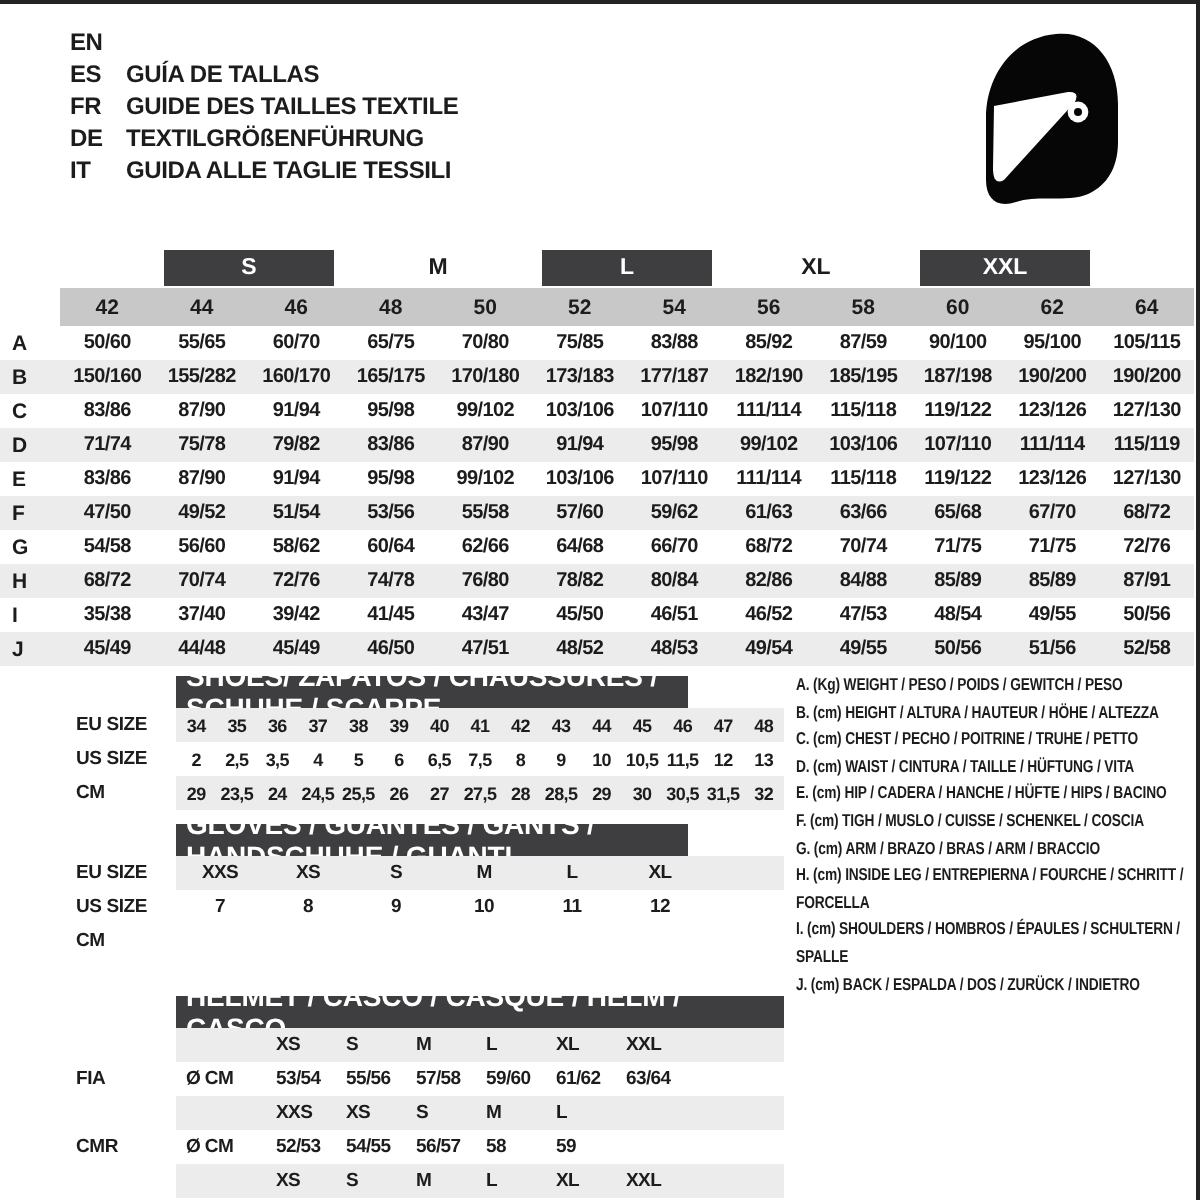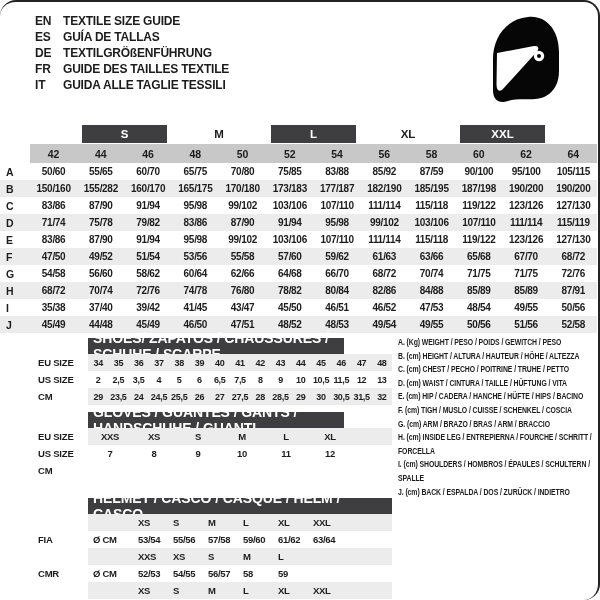--- a/index.html
+++ b/index.html
@@ -1,18 +1,18 @@
 <!DOCTYPE html>
 <html><head>
 <meta charset="utf-8">
 <style>
   html,body{margin:0;padding:0;background:#fff;}
   .page{position:relative;width:600px;height:600px;background:#ffffff;overflow:hidden;
         box-sizing:border-box;border-top:2px solid #232323;border-right:2px solid #232323;
-        font-family:"Liberation Sans",sans-serif;color:#1c1c1c;border-radius:16px;}
+        font-family:"Liberation Sans",sans-serif;color:#1c1c1c;}
 
   
   .langs{position:absolute;left:35px;top:11px;}
   .langrow{display:flex;height:16px;align-items:center;font-weight:bold;font-size:12px;letter-spacing:-0.2px;}
   .langcode{width:28px;}
 
   
   .helmet-svg{position:absolute;left:489px;top:14px;}
 
   
@@ -50,33 +50,32 @@
           font-weight:bold;font-size:8.6px;line-height:13.6px;letter-spacing:-0.1px;}
 </style>
 </head>
 <body>
 
 <div class="page">
 
   <div class="langs">
     <div class="langrow">
       <span class="langcode">EN</span>
-      <span>TEXTILE SIZE GUIDE</span>
     </div>
     <div class="langrow">
       <span class="langcode">ES</span>
       <span>GUÍA DE TALLAS</span>
     </div>
     <div class="langrow">
+      <span class="langcode">FR</span>
+      <span>GUIDE DES TAILLES TEXTILE</span>
+    </div>
+    <div class="langrow">
       <span class="langcode">DE</span>
       <span>TEXTILGRÖßENFÜHRUNG</span>
-    </div>
-    <div class="langrow">
-      <span class="langcode">FR</span>
-      <span>GUIDE DES TAILLES TEXTILE</span>
     </div>
     <div class="langrow">
       <span class="langcode">IT</span>
       <span>GUIDA ALLE TAGLIE TESSILI</span>
     </div>
   </div>
 
   <svg class="helmet-svg" width="74" height="90" viewBox="0 0 74 90">
     <path fill="#060606" d="M39 1 C 17 3 4 22 4 43 L 4 74 C 4 84 10 88 19 85 C 31 81 47 86 57 80 C 66 75 70 66 70 55 L 70 36 C 70 14 57 -1 39 1 Z"></path>
     <path fill="#ffffff" d="M8 37 L 45 30 Q 51 29.5 48.5 35 L 13 74 Q 7.5 77 7.5 68 Z"></path>

